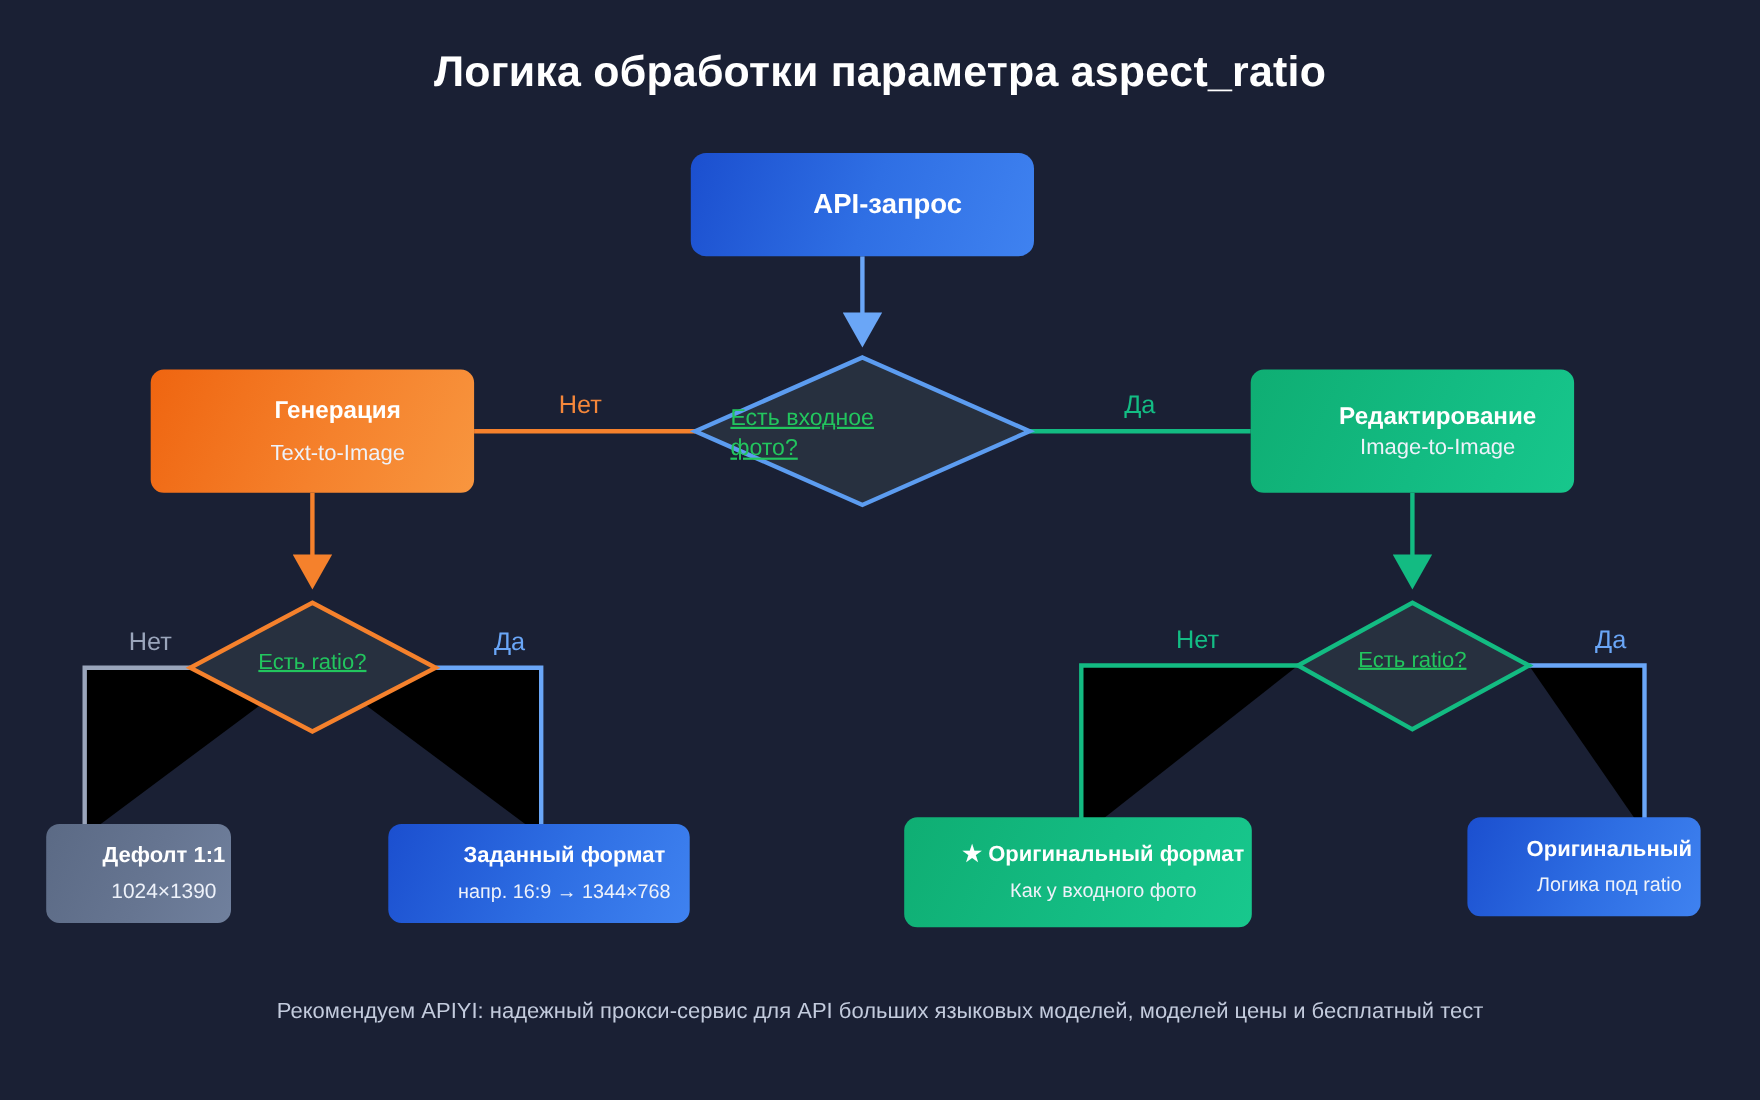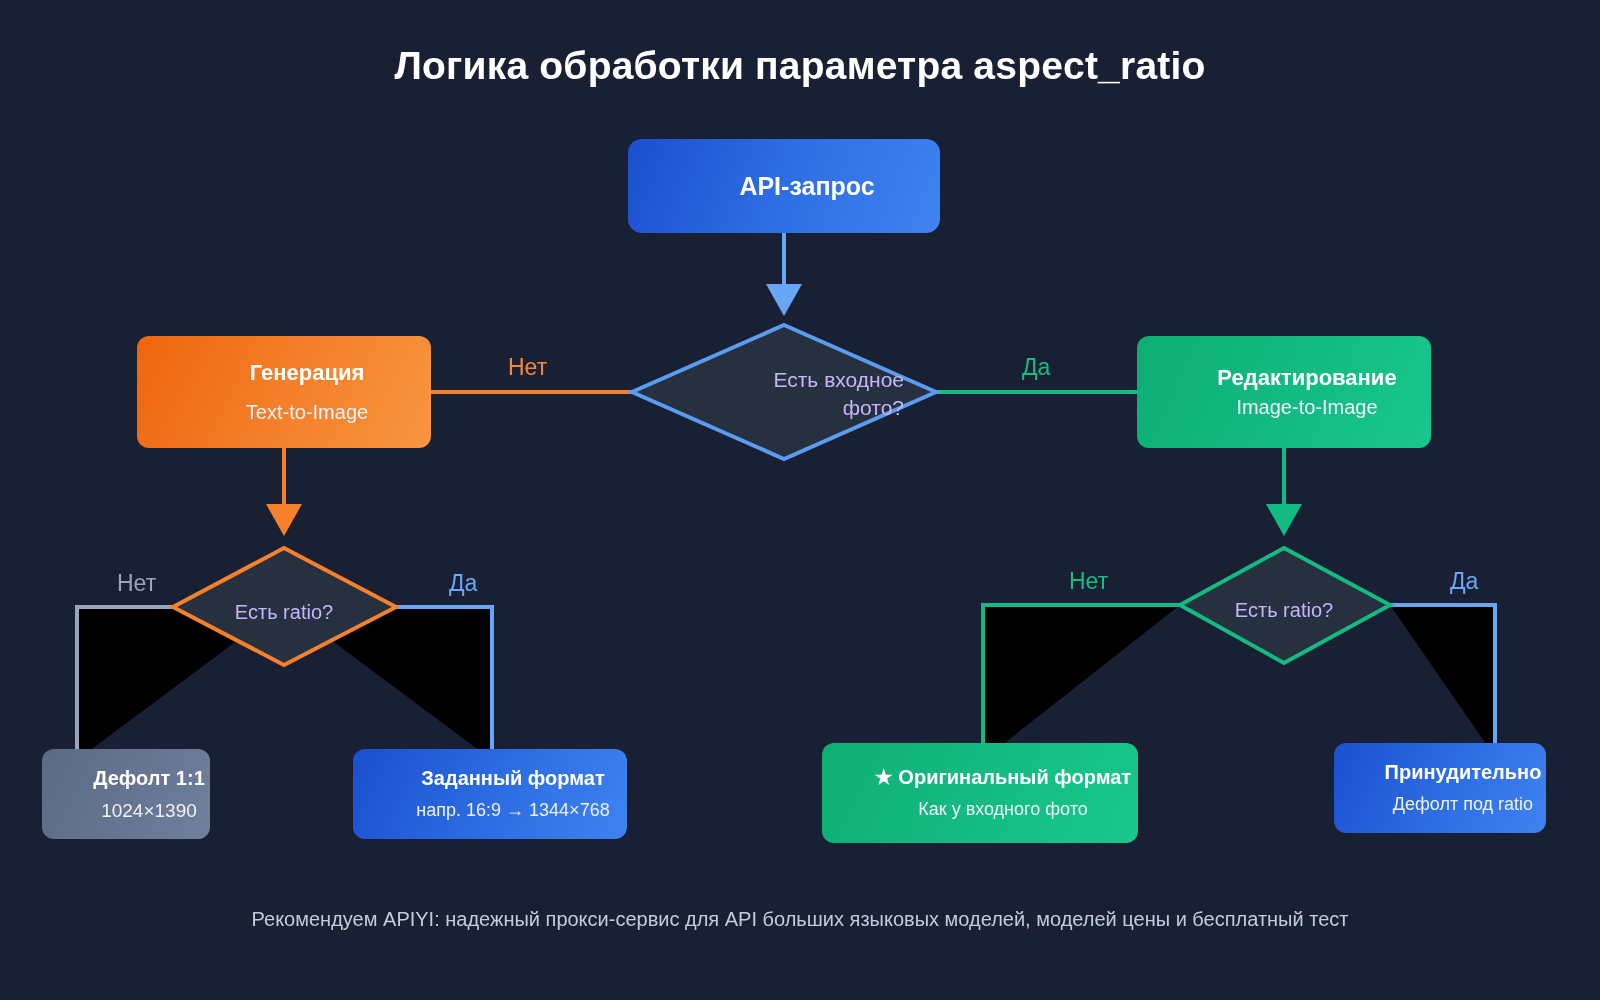--- a/index.html
+++ b/index.html
@@ -126,27 +126,28 @@
     left: 1334px; top: 743px; width: 212px; height: 90px;
     background: linear-gradient(115deg, #1b4fcf 0%, #2e6ee3 55%, #3f82f0 100%);
   }
   .n-force .ttl { font-size: 20px; margin-bottom: 10px; }
   .n-force .sub { font-size: 18px; }
 
   
   .dlabel {
     position: absolute;
     display: flex;
-    align-items: flex-end;
+    align-items: flex-start;
     justify-content: center;
     text-align: center;
-    color: #c4b5fd;
+    color: #22c55e;
     font-size: 21px;
     line-height: 1.32;
     pointer-events: none;
+    text-decoration: underline;
   }
   .dlabel.small { font-size: 20px; }
 
   
   .elabel {
     position: absolute;
     font-size: 23px;
     white-space: nowrap;
   }
   .c-orange { color: #f5873a; }
@@ -249,18 +250,18 @@
 
   <div class="node n-orig">
     <div class="ttl">
       <span>★</span>
       <span>Оригинальный формат</span>
     </div>
     <div class="sub">Как у входного фото</div>
   </div>
 
   <div class="node n-force">
-    <div class="ttl">Принудительно</div>
-    <div class="sub">Дефолт под ratio</div>
+    <div class="ttl">Оригинальный</div>
+    <div class="sub">Логика под ratio</div>
   </div>
 
   <div class="footer">Рекомендуем APIYI: надежный прокси-сервис для API больших языковых моделей, моделей цены и бесплатный тест</div>
 </div>
 
 </body></html>

